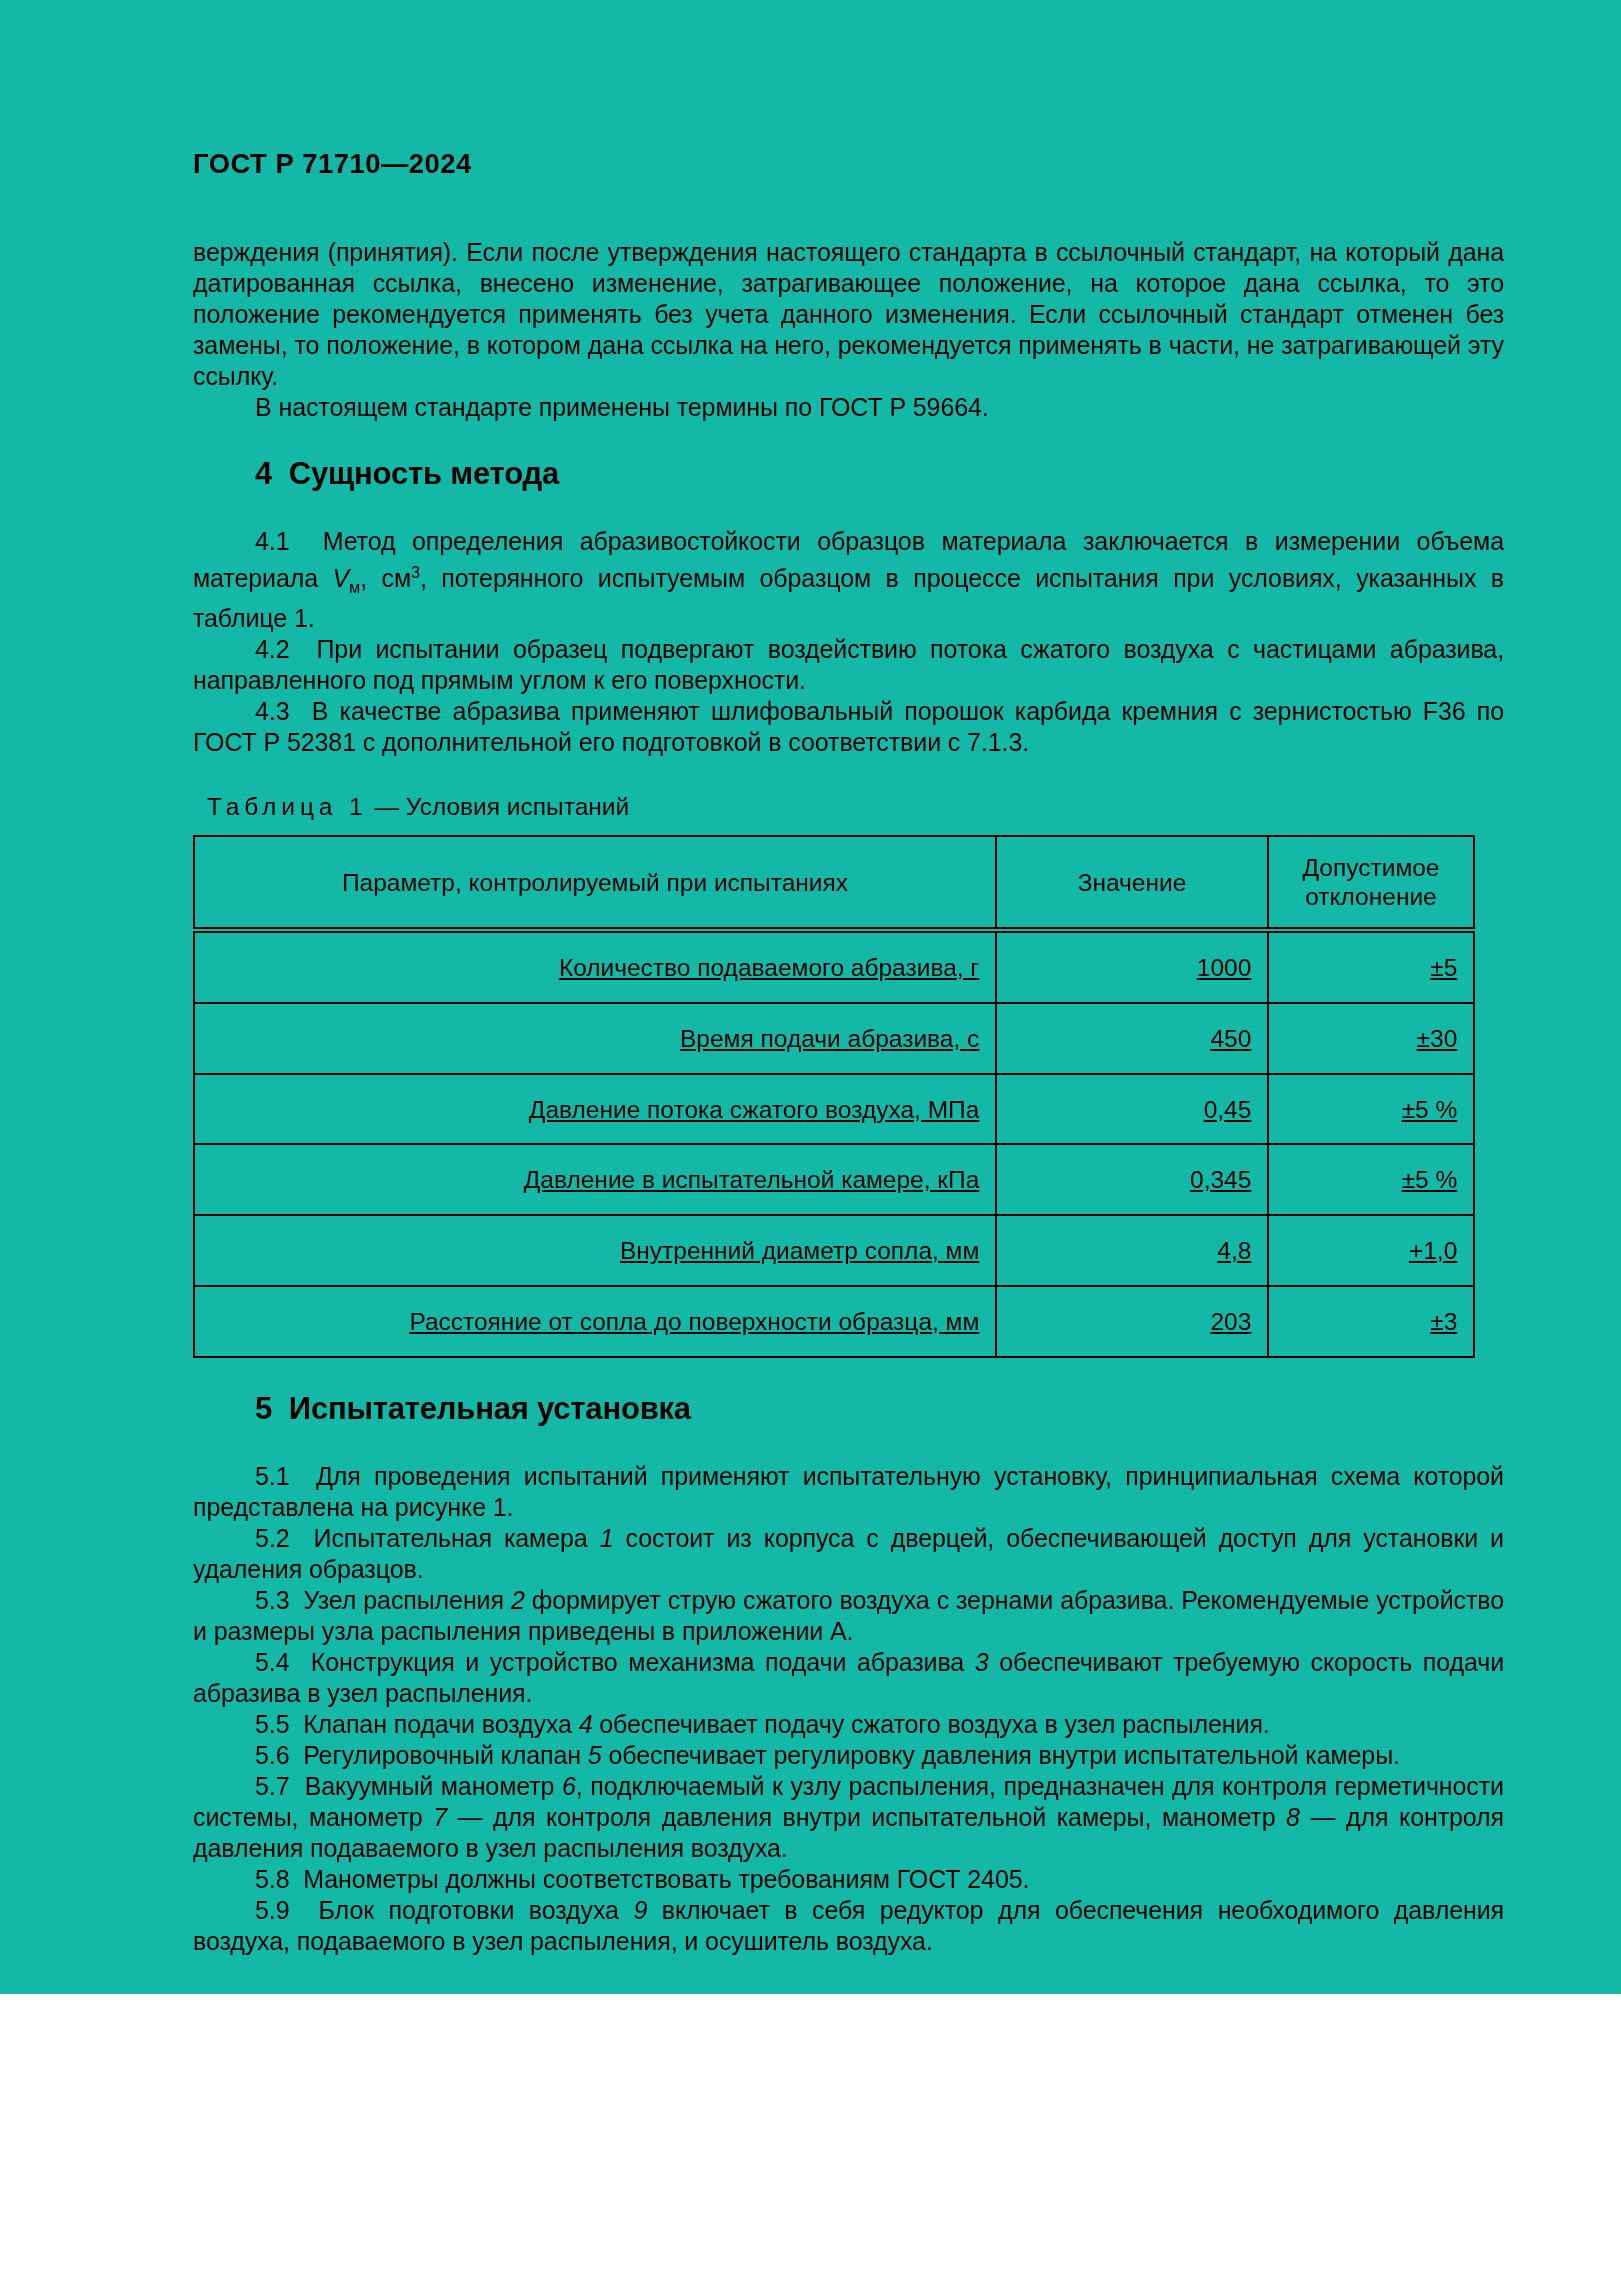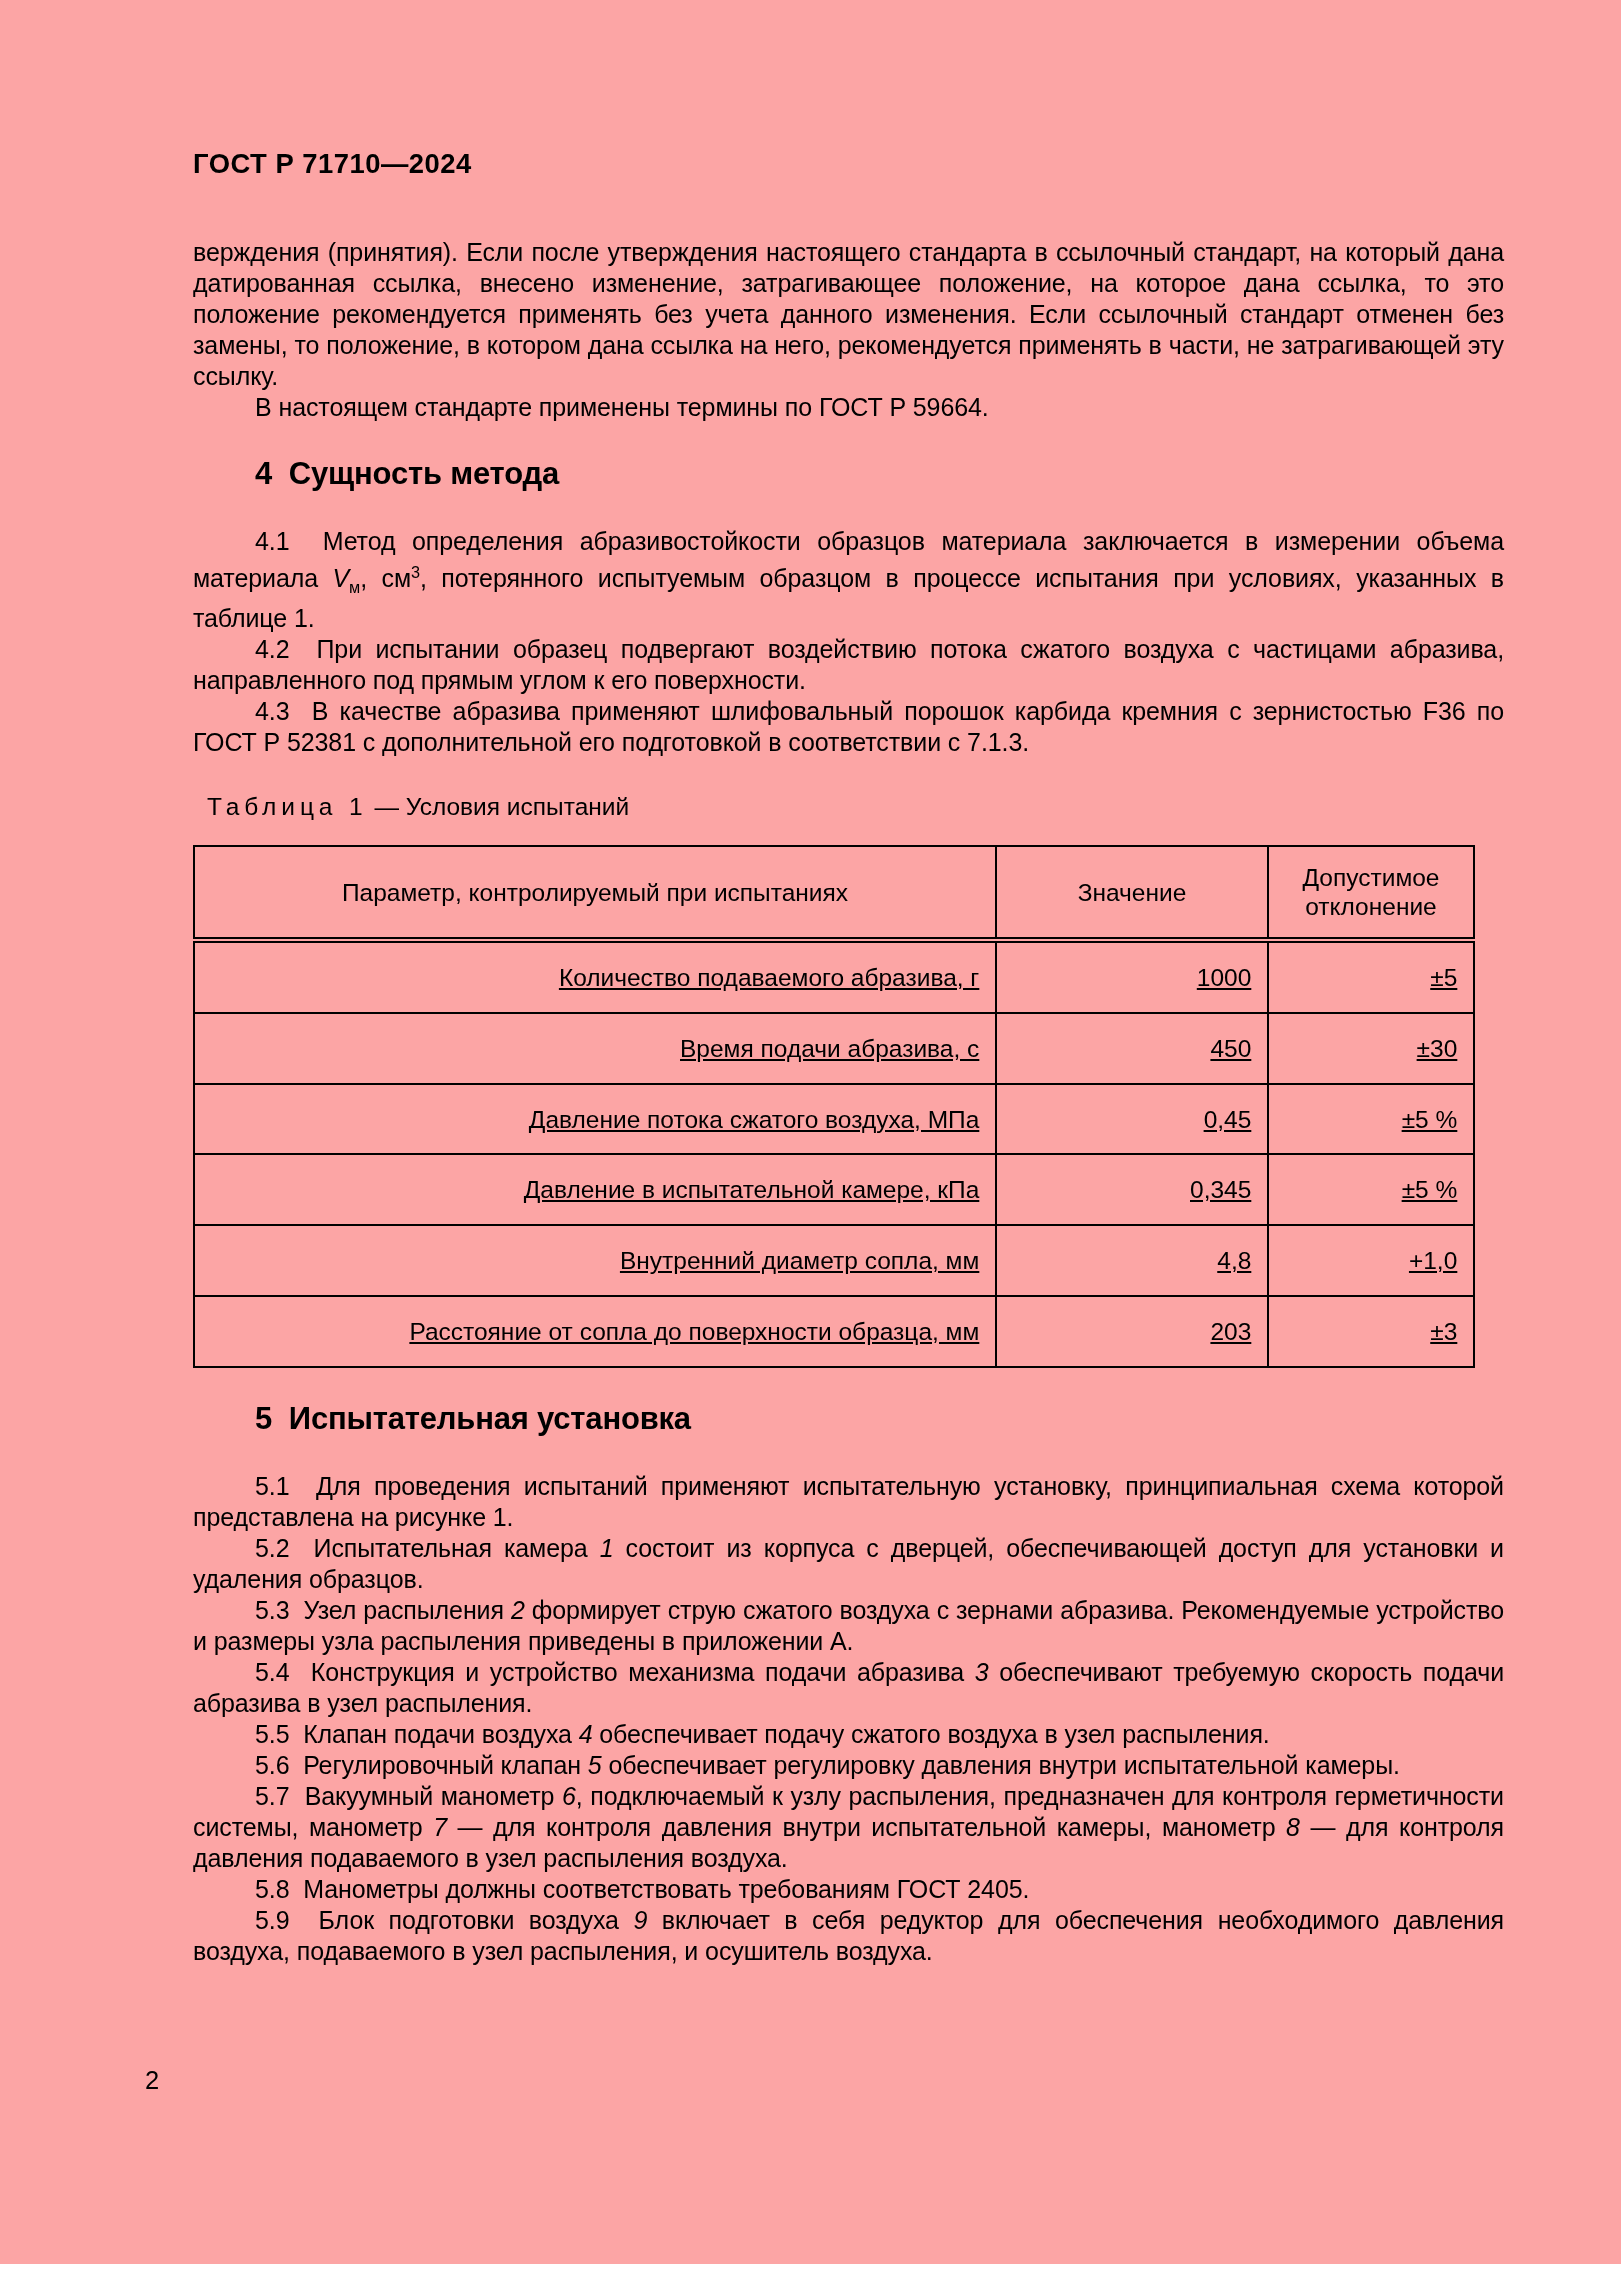--- a/index.html
+++ b/index.html
@@ -1,19 +1,19 @@
 <!DOCTYPE html>
 <html lang="ru"><head>
 <meta charset="utf-8">
 <style>
   html,body{margin:0;padding:0;background:#ffffff;}
   .page{
     position:relative;
-    width:1621px;height:2264px;
-    background:#fca5a5;color:#000;
+    width:1621px;height:1994px;
+    background:#14b8a6;color:#000;
     font-family:"Liberation Sans", sans-serif;
     box-sizing:border-box;
     padding:149px 117px 0 193px;
     overflow:hidden;
   }
   .doc-header{
     font-size:27.4px;font-weight:bold;letter-spacing:0.5px;line-height:29px;
   }
   .body-text{
     font-size:25px;line-height:31px;letter-spacing:-0.1px;
@@ -23,21 +23,21 @@
   .intro{margin-top:59px;}
   .sec-heading{
     font-size:31px;font-weight:bold;letter-spacing:-0.2px;
     margin:33px 0 35px 62px;line-height:35px;
   }
   .tbl-caption{
     margin:35px 0 0 14px;font-size:24.5px;letter-spacing:0;
   }
   .tbl-caption .spaced{letter-spacing:4.9px;}
   table.gost{
-    margin-top:24px;
+    margin-top:14px;
     width:1280px;
     border-collapse:collapse;
     border:2.9px solid #000;
     table-layout:fixed;
   }
   table.gost th{
     font-weight:normal;font-size:24.5px;line-height:29px;
     border:2px solid #000;border-bottom:6.9px double #000;
     height:82px;text-align:center;vertical-align:middle;
     padding:3.9px 23.5px;

